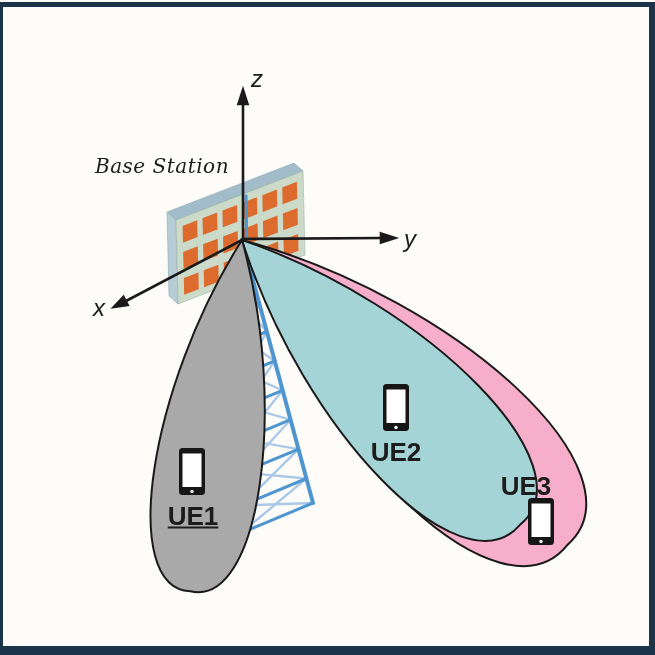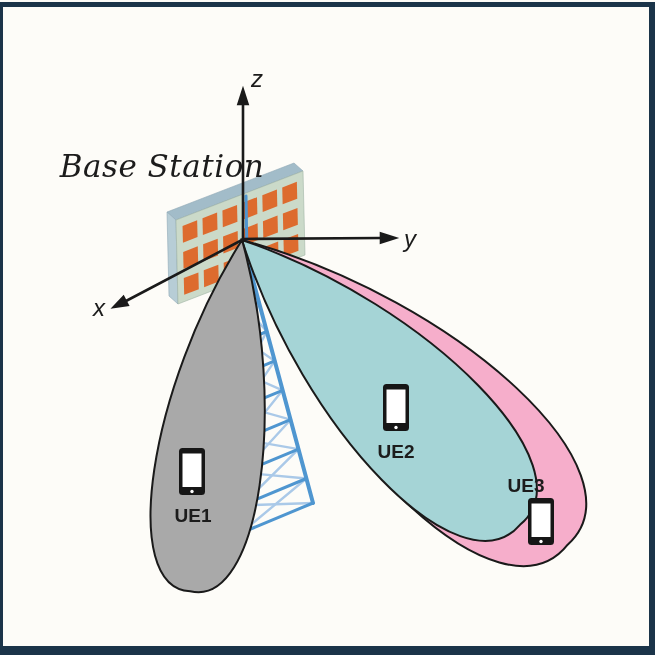--- a/index.html
+++ b/index.html
@@ -14,30 +14,30 @@
   .lbl{
     position:absolute;
     transform:translate(-50%,-50%);
     color:#1c1c1c;
     white-space:nowrap;
     user-select:none;
   }
   .lbl-title{
     font-family:"DejaVu Serif","Liberation Serif",serif;
     font-style:italic;
-    font-size:31px;
+    font-size:20px;
     letter-spacing:0.5px;
   }
   .lbl-axis{
     font-style:italic;
     font-size:24px;
   }
   .lbl-ue{
     font-weight:700;
-    font-size:19px;
+    font-size:26px;
   }
 </style>
 </head>
 <body>
 
 <div class="figure">
 
   <svg width="655" height="655" viewBox="0 0 655 655">
 
     <g>
@@ -139,16 +139,16 @@
       <rect width="26" height="47" rx="3.5" fill="#161616"></rect>
       <rect x="3.5" y="5.5" width="19" height="33.5" fill="#ffffff"></rect>
       <circle cx="13" cy="43.5" r="1.7" fill="#ffffff"></circle>
     </g>
   </svg>
 
   <div class="lbl lbl-title" style="left:162px;top:166px;">Base Station</div>
   <div class="lbl lbl-axis" style="left:99px;top:308px;">x</div>
   <div class="lbl lbl-axis" style="left:410px;top:239px;">y</div>
   <div class="lbl lbl-axis" style="left:257px;top:79px;">z</div>
-  <div class="lbl lbl-ue" style="left:193px;top:516px;">UE1</div>
+  <div class="lbl lbl-ue" style="left:193px;top:516px;text-decoration:underline;">UE1</div>
   <div class="lbl lbl-ue" style="left:396px;top:452px;">UE2</div>
   <div class="lbl lbl-ue" style="left:526px;top:486px;">UE3</div>
 </div>
 
 </body></html>

